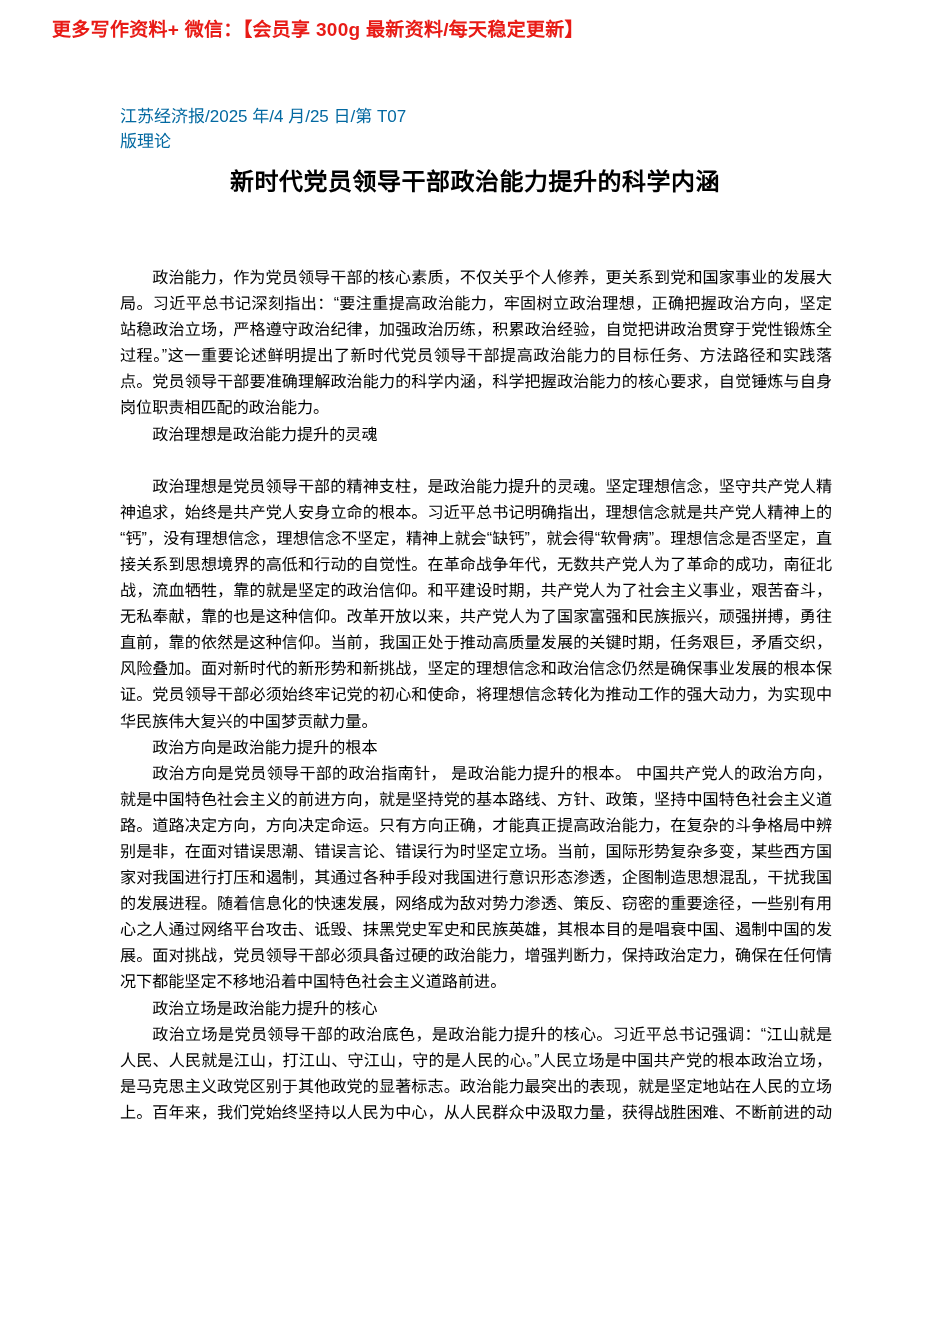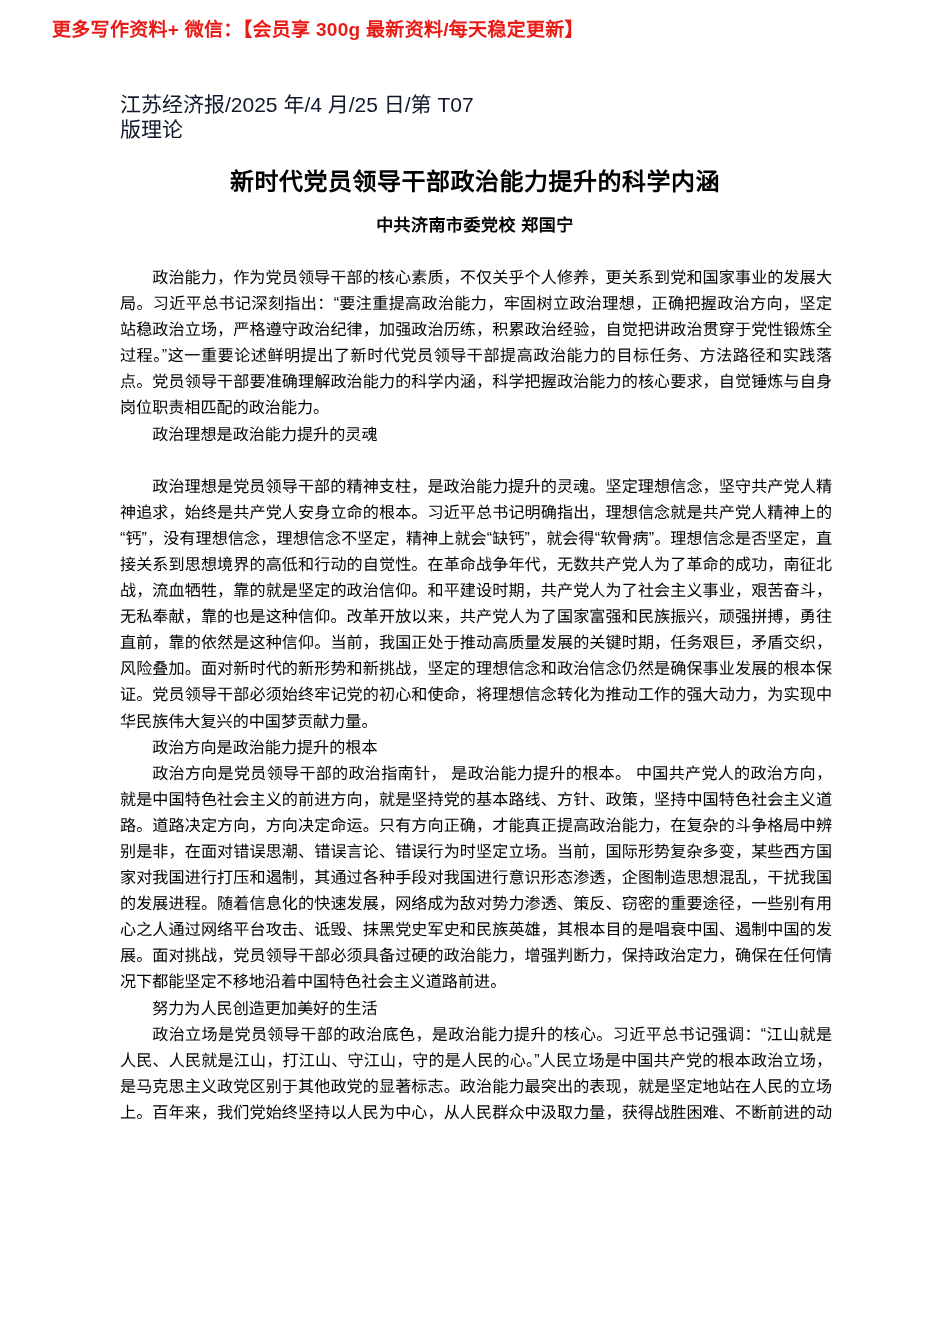--- a/index.html
+++ b/index.html
@@ -30,26 +30,26 @@
     width: 850px;
     font-size: 19px;
     font-weight: bold;
     letter-spacing: 0.3px;
     white-space: nowrap;
   }
 
   
   .masthead {
     position: absolute;
-    top: 92px;
+    top: 104px;
     left: 120px;
     width: 700px;
-    font-size: 21px;
+    font-size: 17px;
     line-height: 25px;
-    color: #0f172a;
+    color: #0369a1;
   }
   .masthead-line {
     display: block;
   }
 
   
   .doc-title {
     position: absolute;
     top: 146px;
     left: 0;
@@ -145,29 +145,28 @@
 
   <div class="promo-banner" style="color: rgb(232, 27, 22);">更多写作资料+ 微信：【会员享 300g 最新资料/每天稳定更新】</div>
 
   <div class="masthead">
     <span class="masthead-line">江苏经济报/2025 年/4 月/25 日/第 T07</span>
     <span class="masthead-line">版理论</span>
   </div>
 
   <h1 class="doc-title">新时代党员领导干部政治能力提升的科学内涵</h1>
 
-  <div class="doc-byline">中共济南市委党校  郑国宁</div>
 
   <div class="doc-body">
       <p>政治能力，作为党员领导干部的核心素质，不仅关乎个人修养，更关系到党和国家事业的发展大局。习近平总书记深刻指出：“要注重提高政治能力，牢固树立政治理想，正确把握政治方向，坚定站稳政治立场，严格遵守政治纪律，加强政治历练，积累政治经验，自觉把讲政治贯穿于党性锻炼全过程。”这一重要论述鲜明提出了新时代党员领导干部提高政治能力的目标任务、方法路径和实践落点。党员领导干部要准确理解政治能力的科学内涵，科学把握政治能力的核心要求，自觉锤炼与自身岗位职责相匹配的政治能力。</p>
       <p class="gap-after">政治理想是政治能力提升的灵魂</p>
       <p>政治理想是党员领导干部的精神支柱，是政治能力提升的灵魂。坚定理想信念，坚守共产党人精神追求，始终是共产党人安身立命的根本。习近平总书记明确指出，理想信念就是共产党人精神上的“钙”，没有理想信念，理想信念不坚定，精神上就会“缺钙”，就会得“软骨病”。理想信念是否坚定，直接关系到思想境界的高低和行动的自觉性。在革命战争年代，无数共产党人为了革命的成功，南征北战，流血牺牲，靠的就是坚定的政治信仰。和平建设时期，共产党人为了社会主义事业，艰苦奋斗，无私奉献，靠的也是这种信仰。改革开放以来，共产党人为了国家富强和民族振兴，顽强拼搏，勇往直前，靠的依然是这种信仰。当前，我国正处于推动高质量发展的关键时期，任务艰巨，矛盾交织，风险叠加。面对新时代的新形势和新挑战，坚定的理想信念和政治信念仍然是确保事业发展的根本保证。党员领导干部必须始终牢记党的初心和使命，将理想信念转化为推动工作的强大动力，为实现中华民族伟大复兴的中国梦贡献力量。</p>
       <p>政治方向是政治能力提升的根本</p>
       <p>政治方向是党员领导干部的政治指南针， 是政治能力提升的根本。 中国共产党人的政治方向，就是中国特色社会主义的前进方向，就是坚持党的基本路线、方针、政策，坚持中国特色社会主义道路。道路决定方向，方向决定命运。只有方向正确，才能真正提高政治能力，在复杂的斗争格局中辨别是非，在面对错误思潮、错误言论、错误行为时坚定立场。当前，国际形势复杂多变，某些西方国家对我国进行打压和遏制，其通过各种手段对我国进行意识形态渗透，企图制造思想混乱，干扰我国的发展进程。随着信息化的快速发展，网络成为敌对势力渗透、策反、窃密的重要途径，一些别有用心之人通过网络平台攻击、诋毁、抹黑党史军史和民族英雄，其根本目的是唱衰中国、遏制中国的发展。面对挑战，党员领导干部必须具备过硬的政治能力，增强判断力，保持政治定力，确保在任何情况下都能坚定不移地沿着中国特色社会主义道路前进。</p>
-      <p>努力为人民创造更加美好的生活</p>
+      <p>政治立场是政治能力提升的核心</p>
       <p>政治立场是党员领导干部的政治底色，是政治能力提升的核心。习近平总书记强调：“江山就是人民、人民就是江山，打江山、守江山，守的是人民的心。”人民立场是中国共产党的根本政治立场，是马克思主义政党区别于其他政党的显著标志。政治能力最突出的表现，就是坚定地站在人民的立场上。百年来，我们党始终坚持以人民为中心，从人民群众中汲取力量，获得战胜困难、不断前进的动力。在新时代，党员领导干部必须持续发扬和继承爱民助民的优良传统，始终坚持人民立场，把人民的利益放在首位。只有赢得人民的信任，得到人民的支持，党才能克服任何困难，无往而不胜。党员领导干部要时刻牢记自己的职责和使命，把人民的期盼作为工作的出发点和落脚点，努力为人民创造更加美好的生活。</p>
       <p>就是中国特色社会主义的前进方向</p>
     </div>
 
   <div class="page-number">
     <span class="inner">第 1 页 共 2 页</span>
   </div>
 
   <div class="bottom-rule" style="background: rgb(26, 26, 26);"></div>
 

